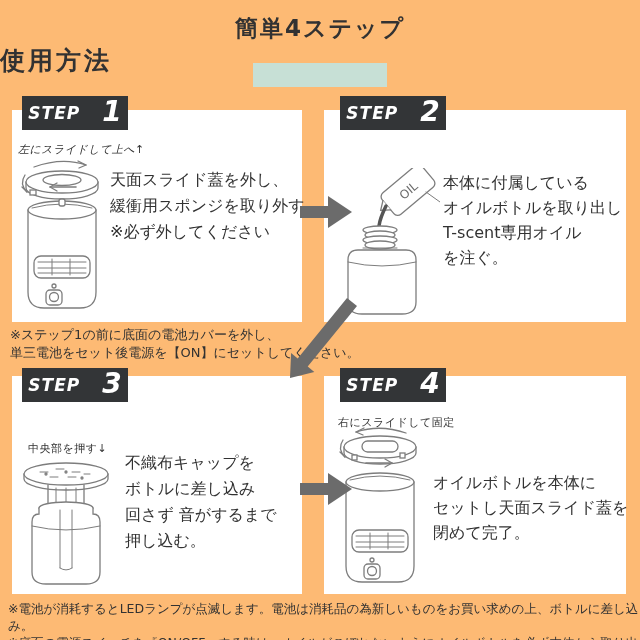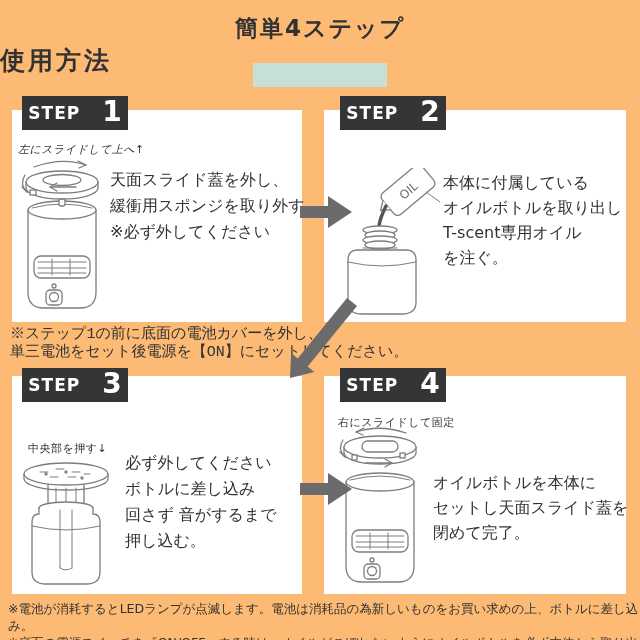--- a/index.html
+++ b/index.html
@@ -13,34 +13,34 @@
   .title-highlight{left:253px;top:63px;width:134px;height:24px;background:#c7e0d6;z-index:1;}
 
   
   .panel{background:#ffffff;}
   .panel-tl{left:12px;top:110px;width:290px;height:212px;}
   .panel-tr{left:324px;top:110px;width:302px;height:212px;}
   .panel-bl{left:12px;top:376px;width:290px;height:218px;}
   .panel-br{left:324px;top:376px;width:302px;height:218px;}
 
   
-  .banner{width:106px;height:34px;background:#333537;color:#ffffff;display:flex;align-items:center;justify-content:center;gap:22px;z-index:3;}
+  .banner{width:106px;height:34px;background:#333537;color:#ffffff;display:flex;align-items:center;justify-content:center;gap:22px;z-index:3;font-style:italic;}
   .banner .w{font-size:17px;font-weight:700;letter-spacing:1px;line-height:1;}
   .banner .n{font-size:28px;font-weight:700;line-height:1;margin-top:-3px;}
   .banner1{left:22px;top:96px;}
   .banner2{left:340px;top:96px;}
   .banner3{left:22px;top:368px;}
   .banner4{left:340px;top:368px;}
 
   
   .desc{font-size:16px;line-height:26px;letter-spacing:0;white-space:nowrap;z-index:2;}
   .hint{font-size:11px;letter-spacing:0.5px;z-index:2;}
 
   
-  .midnote{left:10px;top:326px;font-size:15px;line-height:17.5px;z-index:2;font-family:Liberation Mono, monospace;}
+  .midnote{left:10px;top:326px;font-size:13px;line-height:17.5px;z-index:2;}
   .footnote{left:8px;top:600px;font-size:12.5px;line-height:17px;z-index:2;}
 
   svg{display:block;}
   .art{z-index:2;}
   .arrow{z-index:4;}
 </style>
 </head>
 <body>
 
 <div id="canvas">
@@ -146,21 +146,21 @@
       <circle cx="62" cy="18" r="1"></circle>
     <path d="M28,25 L28,44 M64,25 L64,44"></path>
     <path d="M36,28 L36,42 M46,28 L46,42 M56,28 L56,42" stroke-width="1"></path>
     <path d="M28,44 Q46,50 64,44" stroke-width="1"></path>
     <ellipse cx="46" cy="48" rx="27" ry="6" fill="#ffffff"></ellipse>
     <path d="M19,48 L19,54 Q12,54 12,62 L12,112 Q12,124 26,124 L66,124 Q80,124 80,112 L80,62 Q80,54 73,54 L73,48" fill="#ffffff"></path>
     <path d="M12,66 Q46,74 80,66" stroke-width="1"></path>
     <path d="M40,50 L40,108 M52,50 L52,108 M40,108 Q46,112 52,108" stroke-width="1"></path>
   </svg>
   <div class="abs desc" style="left:125px;top:450px;">
-    <div>必ず外してください</div>
+    <div>不織布キャップを</div>
     <div>ボトルに差し込み</div>
     <div>回さず 音がするまで</div>
     <div>押し込む。</div>
   </div>
 
   <svg class="abs arrow" style="left:300px;top:473px;" width="52" height="32" viewBox="0 0 52 32">
     <polygon points="0,10 28,10 28,0 52,16 28,32 28,22 0,22" fill="#6b6b6b"></polygon>
   </svg>
 
   <div class="abs hint" style="left:338px;top:415px;">右にスライドして固定</div>

